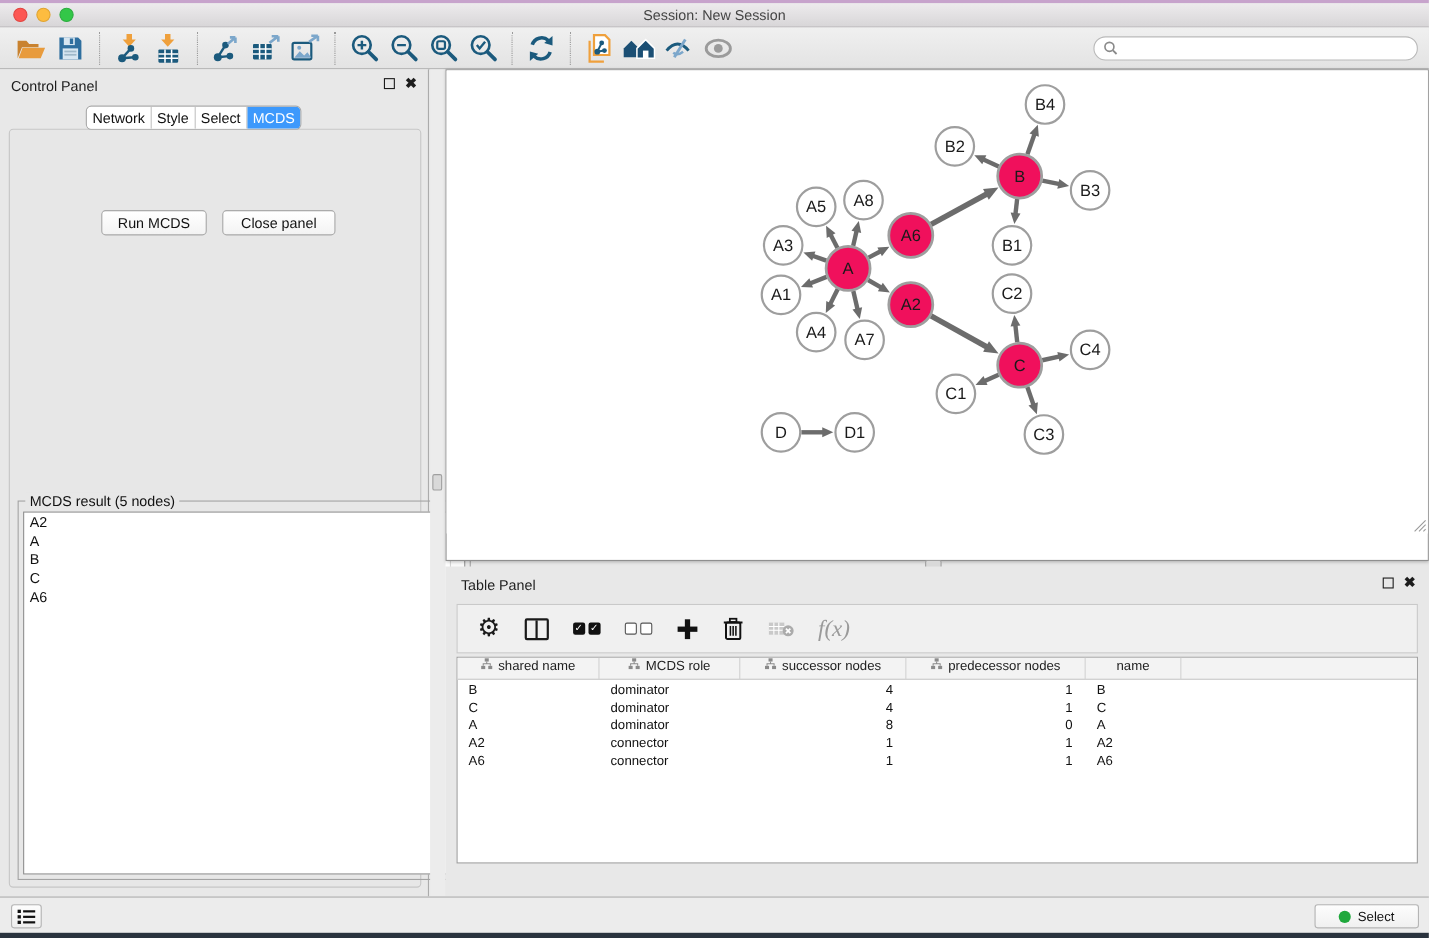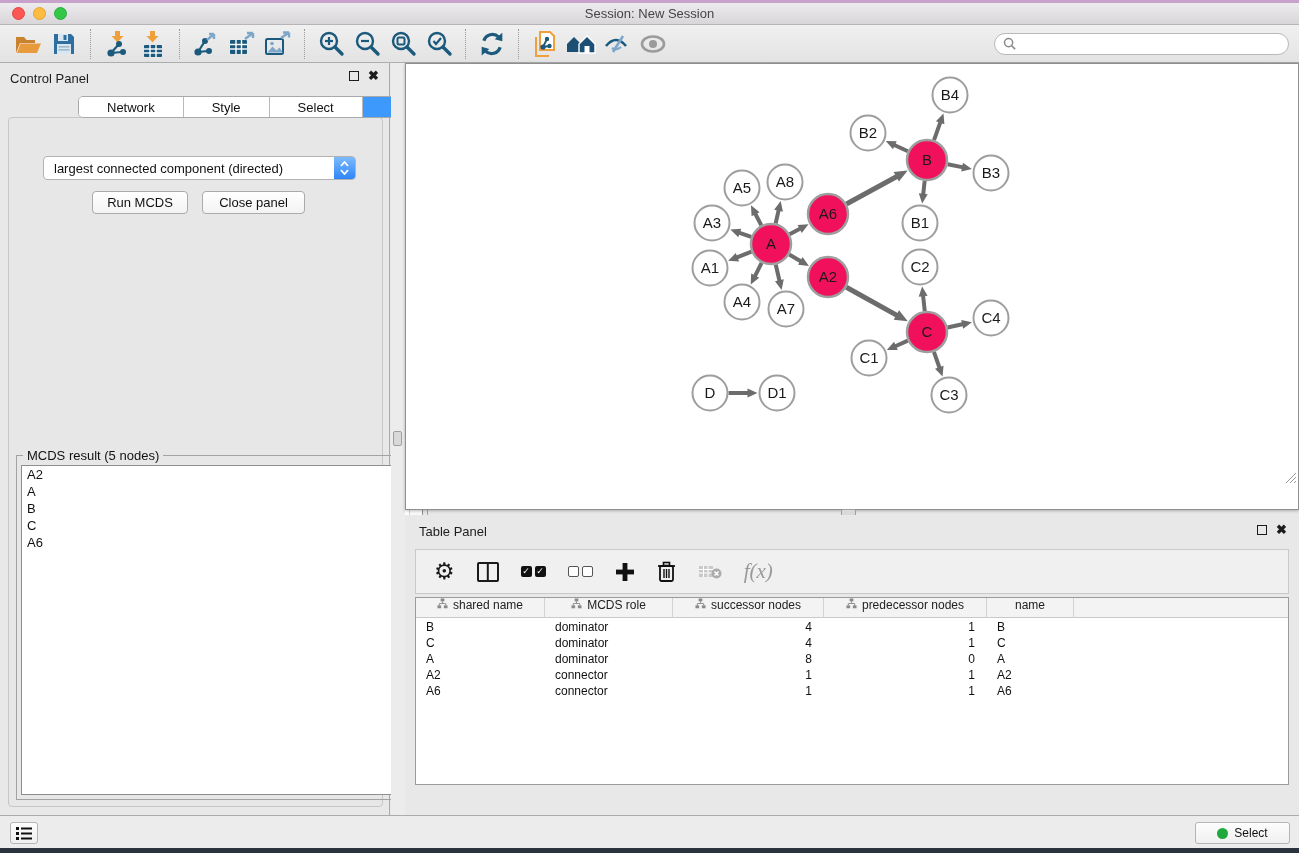--- a/index.html
+++ b/index.html
@@ -28,21 +28,21 @@
   .searchbox input { border:none; outline:none; flex:1; font-size:12px; margin-left:6px; font-family:"Liberation Sans",sans-serif; background:transparent; }
 
   
   .control-panel { position:absolute; left:0; top:63px; width:390px; height:752px; background:#E8E8E8; border-right:1px solid #ABABAB; }
   .panel-head { position:absolute; left:10px; top:8px; font-size:13px; color:#1d1d1d; }
   .panel-icons { position:absolute; right:10px; top:8px; display:flex; gap:9px; align-items:center; }
   .float-ic { width:10px; height:10px; border:1.6px solid #1c1c1c; background:transparent; }
   .close-ic { font-size:13px; font-weight:bold; color:#1c1c1c; line-height:10px; }
   .cp-content { position:absolute; left:8px; top:54px; width:375px; height:690px; background:#E7E7E7; border:1px solid #C6C6C6; border-radius:4px; }
   .tabrow { position:absolute; left:78px; top:33px; display:flex; height:22px; border:1px solid #A9A9A9; border-radius:5px; overflow:hidden; background:#fff; }
-  .tabrow .tab { padding:0 28px; line-height:21px; font-size:13px; color:#111; background:#fff; border-right:1px solid #B9B9B9; }
+  .tabrow .tab { padding:0 5px; line-height:21px; font-size:13px; color:#111; background:#fff; border-right:1px solid #B9B9B9; }
   .tabrow .tab:last-child { border-right:none; }
   .tabrow .tab.active { background:#3D99FC; color:#fff; }
   .opt-label { position:absolute; left:0; width:100%; top:73px; text-align:center; font-size:13px; color:#111; }
   .combo { position:absolute; left:43px; top:93px; width:313px; height:24px; background:#fff; border:1px solid #B3B3B3; border-radius:4px; display:flex; align-items:center; }
   .combo .val { flex:1; padding-left:10px; font-size:13px; color:#111; white-space:nowrap; overflow:hidden; }
   .combo .step { width:21px; height:22px; border-radius:0 3px 3px 0; background:linear-gradient(#7CBAFD,#2E86F7); display:flex; flex-direction:column; align-items:center; justify-content:center; gap:2px; }
   .combo .step svg { display:block; }
   .btn { position:absolute; top:128px; height:23px; background:linear-gradient(#FFFFFF,#F3F3F3); border:1px solid #ABABAB; border-radius:4px; font-size:13px; color:#111; display:flex; align-items:center; justify-content:center; }
   .groupbox { position:absolute; left:16px; top:392px; width:412px; height:345px; border:1px solid #a3a3a3; }
   .groupbox .gb-title { position:absolute; left:6px; top:-8px; background:#E7E7E7; padding:0 4px; font-size:13px; color:#111; }
@@ -269,31 +269,20 @@
   <div class="panel-icons">
     <div class="float-ic"></div>
     <div class="close-ic">✖</div>
   </div>
   <div class="cp-content"></div>
   <div class="tabrow">
     <div class="tab">Network</div>
     <div class="tab">Style</div>
     <div class="tab">Select</div>
     <div class="tab active">MCDS</div>
-  </div>
-  <div class="combo">
-    <div class="val">largest connected component (directed)</div>
-    <div class="step">
-      <svg width="9" height="6" viewBox="0 0 9 6">
-          <path d="M1 5 L4.5 1 L8 5" fill="none" stroke="#fff" stroke-width="1.8"></path>
-        </svg>
-      <svg width="9" height="6" viewBox="0 0 9 6">
-          <path d="M1 1 L4.5 5 L8 1" fill="none" stroke="#fff" stroke-width="1.8"></path>
-        </svg>
-    </div>
   </div>
   <div class="btn" style="left:92px; width:96px;">Run MCDS</div>
   <div class="btn" style="left:202px; width:103px;">Close panel</div>
   <div class="groupbox">
     <div class="gb-title">MCDS result (5 nodes)</div>
     <div class="gb-list">
       <div id="mcds-items">
           <div class="gb-item">A2</div>
           <div class="gb-item">A</div>
           <div class="gb-item">B</div>

